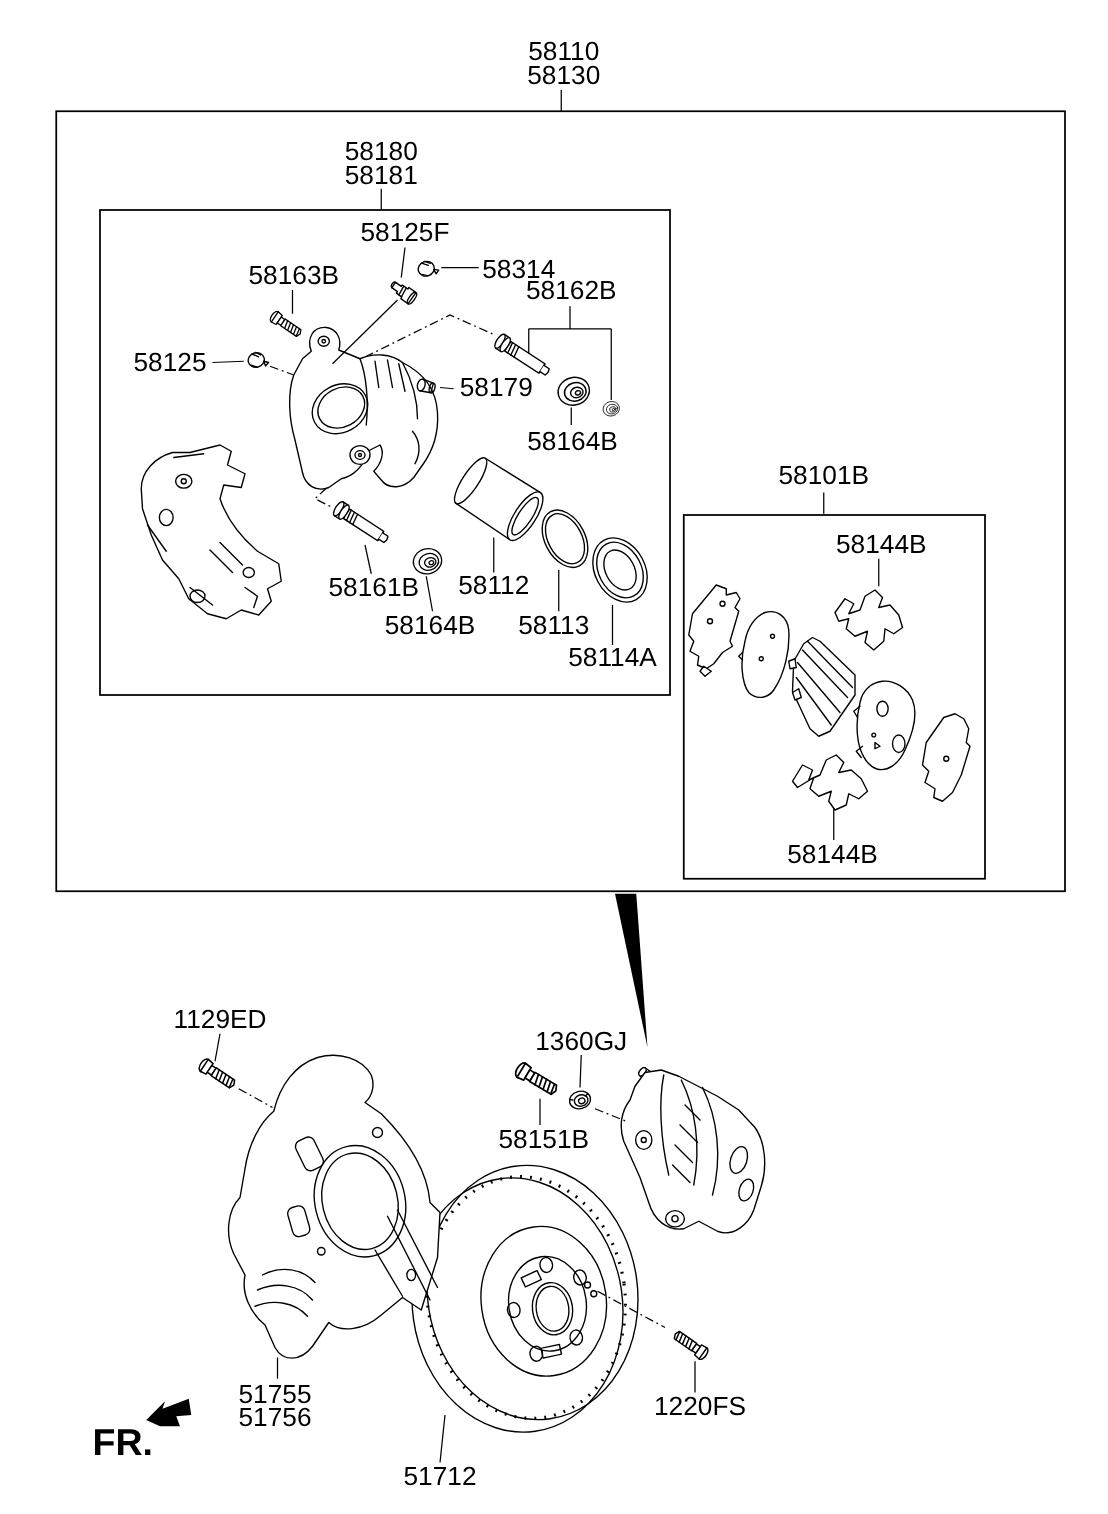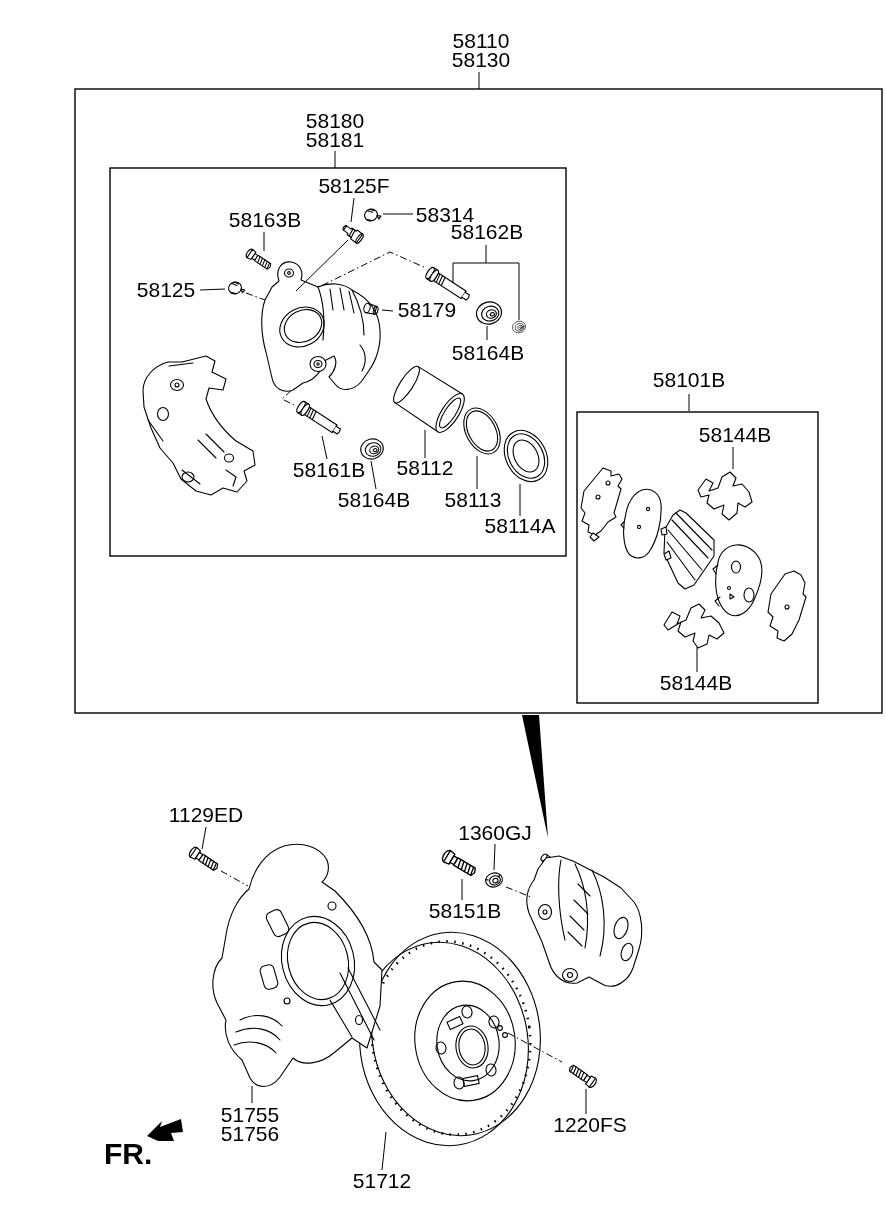--- a/index.html
+++ b/index.html
@@ -1,16 +1,16 @@
 <!DOCTYPE html>
 <html><head>
 <meta charset="utf-8">
 <style>
   html,body { margin:0; padding:0; background:#ffffff; }
-  .stage { width:780px; height:1211px; position:relative; background:#ffffff;padding-left:30px; }
+  .stage { width:780px; height:1211px; position:relative; background:#ffffff; }
   svg { display:block; }
   .box    { fill:none; stroke:#000; stroke-width:1.4; }
   .ol     { fill:#ffffff; stroke:#000; stroke-width:1.1; stroke-linejoin:round; }
   .ln     { fill:none; stroke:#000; stroke-width:1.1; stroke-linejoin:round; stroke-linecap:round; }
   .leader { fill:none; stroke:#000; stroke-width:1; }
   .dash   { fill:none; stroke:#000; stroke-width:1; stroke-dasharray:7 3 1.5 3; }
   .tick   { fill:none; stroke:#000; stroke-width:2.5; stroke-dasharray:1.5 6.5; }
   .blk    { fill:#000; stroke:none; }
   text.lbl { font-family:"Liberation Sans", sans-serif; font-size:21px; fill:#000; }
   text.fr  { font-family:"Liberation Sans", sans-serif; font-size:30px; font-weight:bold; fill:#000; }

